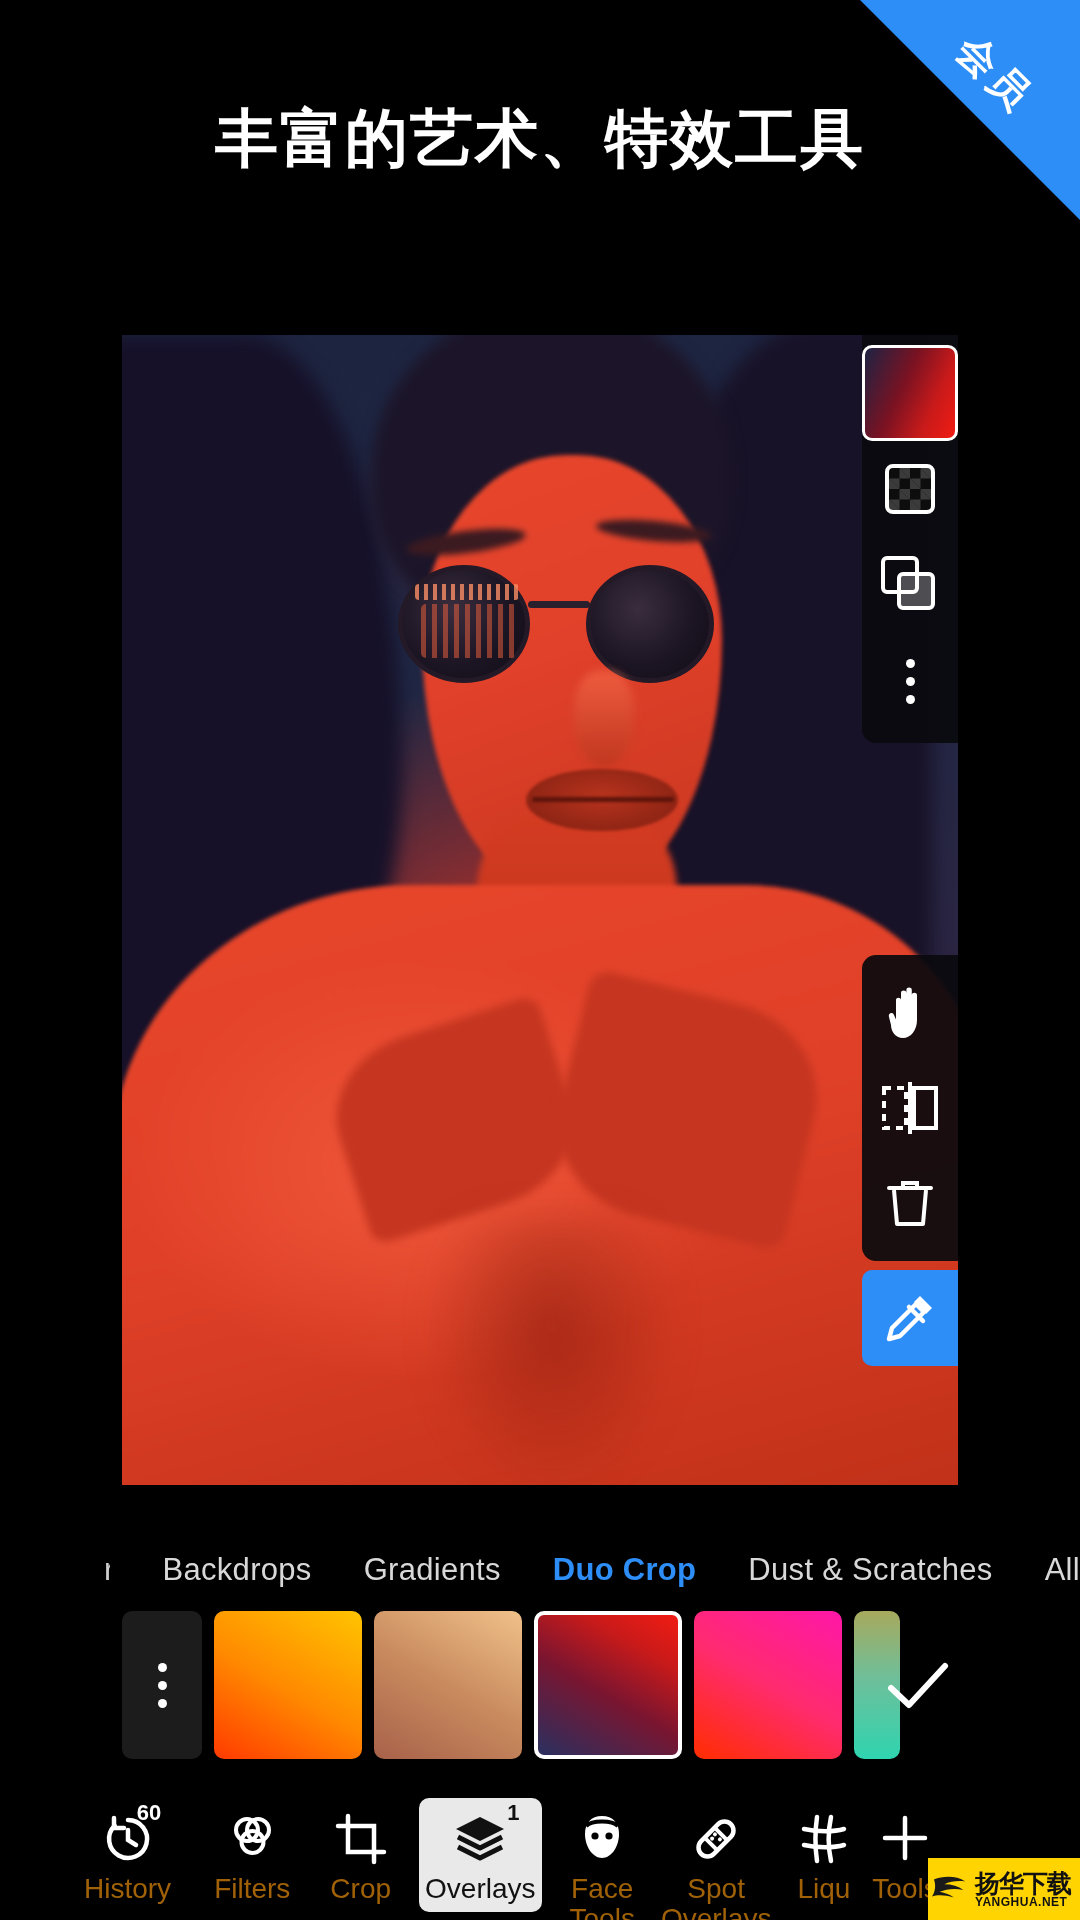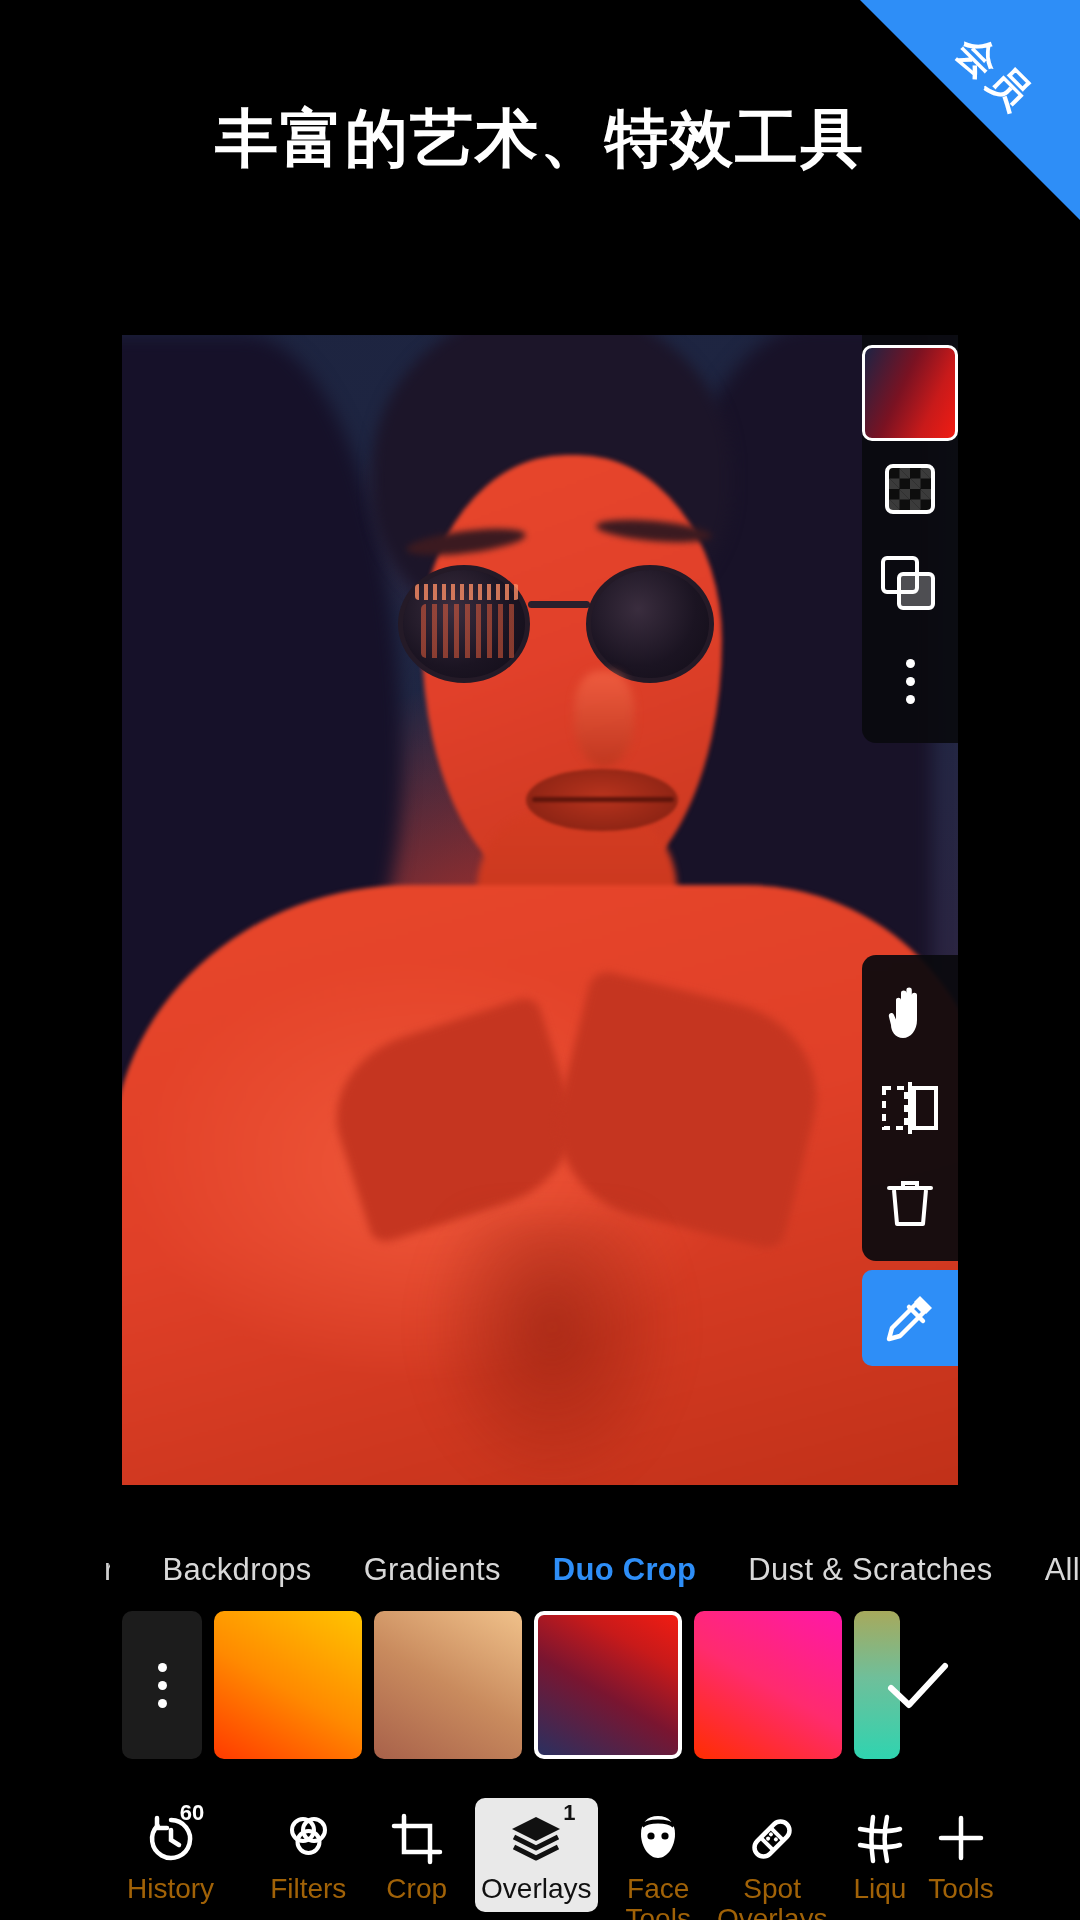--- a/index.html
+++ b/index.html
@@ -212,21 +212,21 @@
   .sw.sel { border:4px solid #fff; }
   .sw.clip { width:46px; }
   .confirm-btn {
     position:absolute; left:880px; top:1648px; width:76px; height:76px;
     display:flex; align-items:center; justify-content:center;
   }
 
   
   .toolbar {
     position:absolute; left:0; bottom:0; width:1080px; height:136px;
-    display:flex; align-items:flex-start; padding-top:14px;padding-left:43px;
+    display:flex; align-items:flex-start; padding-top:14px;
   }
   .tool {
     position:relative;
     display:flex; flex-direction:column; align-items:center; justify-content:flex-start;
     padding:12px 6px 8px;
     border-radius:10px;
     flex:0 0 auto;
   }
   .tool.active { background:#e9e9e9; }
   .tool .ico { height:58px; display:flex; align-items:center; justify-content:center; }
@@ -380,21 +380,21 @@
       <div class="ico">
         <svg width="54" height="54" viewBox="0 0 54 54">
           <path d="M27 8a19 19 0 1 1-13.4 5.6" fill="none" stroke="#fff" stroke-width="4.5" stroke-linecap="round"></path>
           <path d="M13 6v10h10" fill="none" stroke="#fff" stroke-width="4.5" stroke-linecap="round" stroke-linejoin="round"></path>
           <path d="M27 18v10l8 5" fill="none" stroke="#fff" stroke-width="4.5" stroke-linecap="round"></path>
         </svg>
       </div>
       <div class="lbl">History</div>
     </div>
 
-    <div class="tool" style="margin-left:44px;">
+    <div class="tool" style="margin-left:31px;">
       <div class="ico">
         <svg width="54" height="54" viewBox="0 0 54 54">
           <circle cx="22" cy="18" r="11" fill="none" stroke="#fff" stroke-width="4"></circle>
           <circle cx="33" cy="18" r="11" fill="none" stroke="#fff" stroke-width="4"></circle>
           <circle cx="27.5" cy="30" r="11" fill="none" stroke="#fff" stroke-width="4"></circle>
         </svg>
       </div>
       <div class="lbl">Filters</div>
     </div>
 
@@ -466,14 +466,23 @@
       <div class="ico">
         <svg width="54" height="54" viewBox="0 0 54 54">
           <line x1="27" y1="6" x2="27" y2="46" stroke="#fff" stroke-width="4.5" stroke-linecap="round"></line>
           <line x1="7" y1="26" x2="47" y2="26" stroke="#fff" stroke-width="4.5" stroke-linecap="round"></line>
         </svg>
       </div>
       <div class="lbl">Tools</div>
     </div>
   </div>
 
+  <div class="watermark">
+    <svg class="wm-bird" viewBox="0 0 40 40">
+      <path d="M2 10c10-4 24-4 33 2-8-1-16 0-22 3 8 0 15 2 20 6-9-2-18-1-25 2 6 1 11 3 15 6-9-3-18-3-23-1 4-6 4-13 2-18z" fill="#1a1a1a"></path>
+    </svg>
+    <div class="wm-text">
+      <div class="wm-cn">扬华下载</div>
+      <div class="wm-en">YANGHUA.NET</div>
+    </div>
+  </div>
 
 </div>
 
 </body></html>

